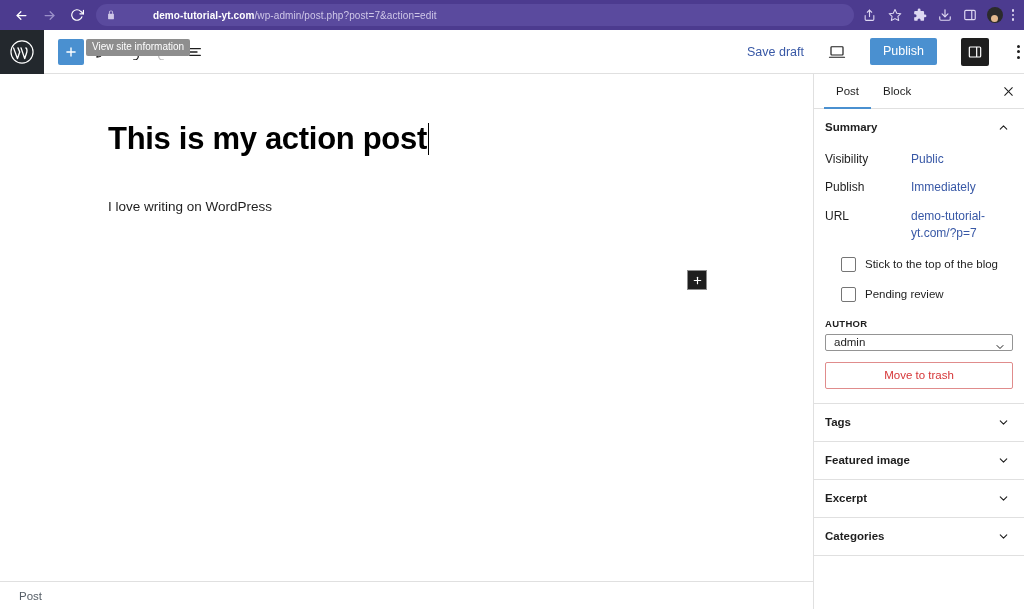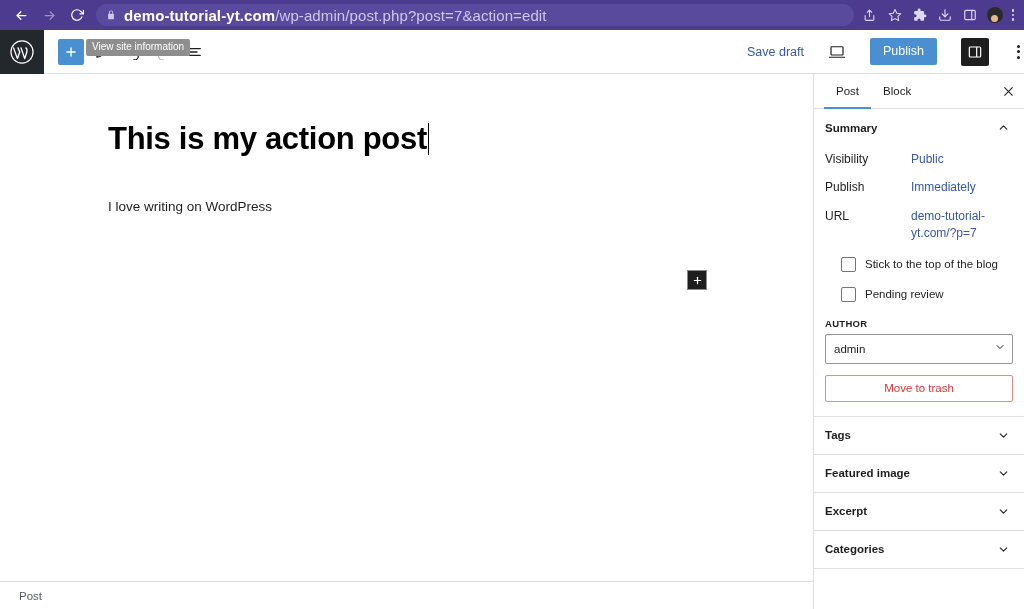--- a/index.html
+++ b/index.html
@@ -32,24 +32,25 @@
     height: 22px;
     background: #5a4a9e;
     border-radius: 11px;
     display: flex; align-items: center;
     padding: 0 10px;
     margin: 0 6px 0 4px;
     min-width: 0;
   }
   .lock { margin-right: 8px; display: flex; align-items: center; }
   .url-text {
-    font-size: 15px;
+    font-size: 10px;
     color: #cfc7e8;
     white-space: nowrap; overflow: hidden; text-overflow: ellipsis;
     letter-spacing: .1px;
+    margin-left: 29px;
   }
   .url-domain { color: #ffffff; font-weight: bold; }
   .chrome-icons { display: flex; align-items: center; gap: 9px; padding-right: 2px; }
   .chrome-icon { width: 16px; height: 16px; color: #ded8f2; display: flex; align-items: center; justify-content: center; }
   .avatar {
     width: 16px; height: 16px; border-radius: 50%;
     background: #2b2b2b;
     display: flex; align-items: flex-end; justify-content: center;
     overflow: hidden;
   }
@@ -202,21 +203,21 @@
   }
   .sb-tab.active { border-bottom-color: #4a90d0; font-weight: normal; }
   .sb-close {
     margin-left: auto;
     display: flex; align-items: center; justify-content: center;
     width: 32px; color: #1e1e1e;
     background: none; border: none;
   }
   .panel { border-bottom: 1px solid #e0e0e0; }
   .panel-head {
-    display: flex; align-items: center;
+    display: flex; 
     padding: 12px 14px 12px 11px;
     background: none; border: none; width: 100%;
   }
   .panel-title { font-size: 11.5px; font-weight: bold; color: #1e1e1e; }
   .panel-chev { margin-left: auto; color: #1e1e1e; display: flex; }
   .panel-body { padding: 0 11px 14px 11px; }
   .row {
     display: flex; align-items: flex-start;
     padding: 5px 0 6px 0;
     font-size: 12px;
@@ -238,21 +239,21 @@
   .check-label { font-size: 11.5px; color: #1e1e1e; }
   .field-label {
     font-size: 9.5px; font-weight: bold;
     text-transform: uppercase;
     color: #1e1e1e;
     letter-spacing: .3px;
     margin: 9px 0 5px 0;
   }
   .select-wrap { position: relative; }
   .select-box {
-    width: 100%; height: 30px;
+    width: 100%; height: 17px;
     border: 1px solid #949494;
     border-radius: 2px;
     background: #ffffff;
     font-size: 11.5px; color: #1e1e1e;
     padding: 0 24px 0 8px;
     display: flex; align-items: center;
   }
   .select-chev {
     position: absolute; right: 7px; top: 0; height: 27px;
     display: flex; align-items: center; color: #1e1e1e;

